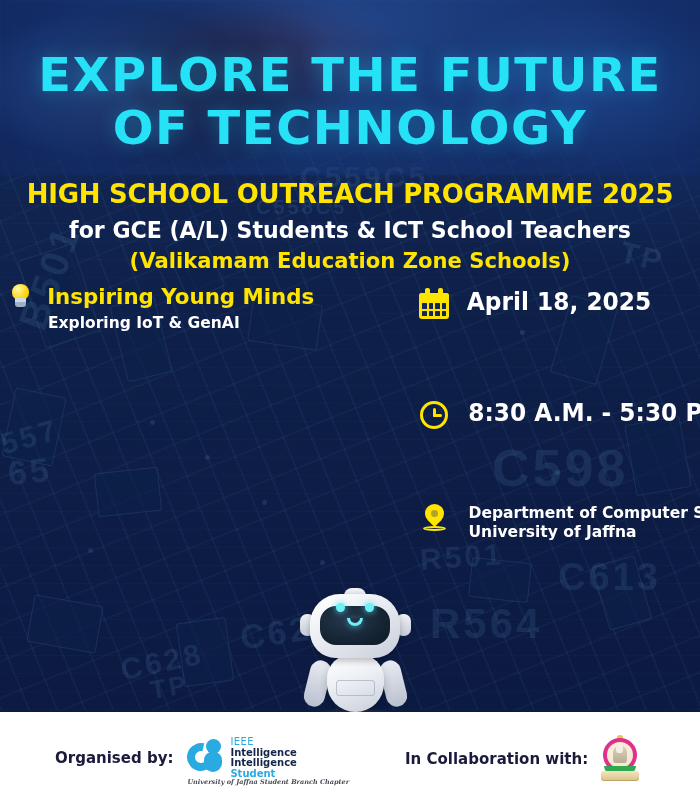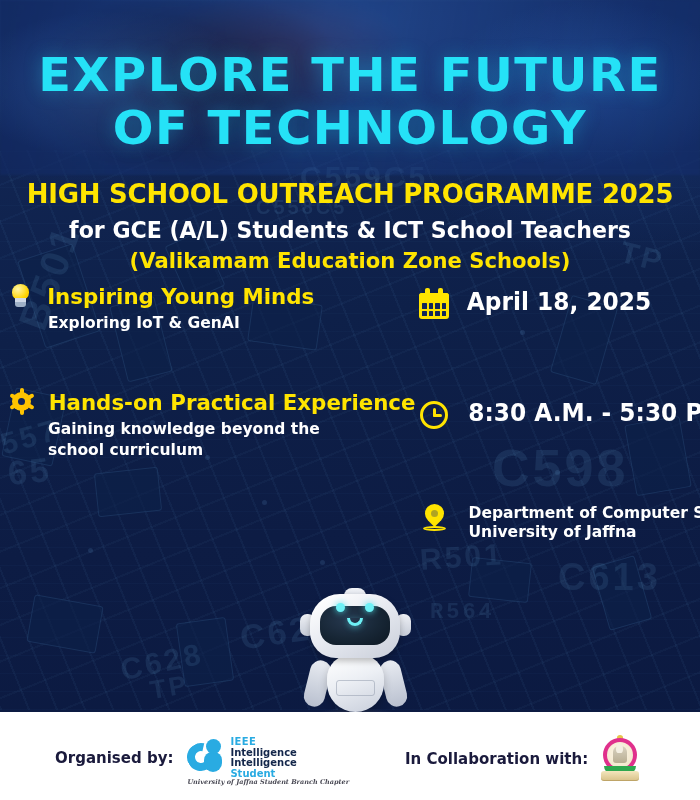--- a/index.html
+++ b/index.html
@@ -220,21 +220,21 @@
   .ieee-mark { position:relative; width:38px; height:38px; flex:0 0 38px; }
   .ieee-c {
     position:absolute; left:0; top:7px; width:28px; height:28px; border-radius:50%;
     border:8px solid #29abe2; border-right-color:transparent; transform:rotate(-32deg);
   }
   .ieee-dot { position:absolute; left:19px; top:3px; width:15px; height:15px;
     border-radius:50%; background:#29abe2; }
   .ieee-blob { position:absolute; left:17px; top:16px; width:18px; height:20px;
     border-radius:9px 9px 10px 10px; background:#29abe2; }
   .ieee-txt { line-height:10.5px; padding-top:1px; }
-  .ieee-txt .t1 { color:#29abe2; font-weight:700; font-size:10px; letter-spacing:.4px;
+  .ieee-txt .t1 { color:#29abe2; font-weight:400; font-size:10px; letter-spacing:.4px;
     font-family:"DejaVu Sans", sans-serif; }
   .ieee-txt .t2, .ieee-txt .t3 { color:#13264a; font-weight:900; font-size:10px;
     font-family:"DejaVu Sans", sans-serif; }
   .ieee-txt .t4 { color:#29abe2; font-weight:900; font-size:10px;
     font-family:"DejaVu Sans", sans-serif; }
   .ieee-tag { position:absolute; left:0px; top:42px; width:150px; color:#4a4a55;
     font-size:6.5px; font-style:italic; font-weight:700; white-space:nowrap;
     font-family:"DejaVu Serif", serif; }
 
   
@@ -285,21 +285,21 @@
     <div class="via" style="left:88px;  top:548px;"></div>
     <div class="via" style="left:320px; top:560px;"></div>
   </div>
 
   <div>
     <div class="boardtxt" style="left:-4px;  top:255px; font-size:40px; transform:rotate(-70deg);">B501</div>
     <div class="boardtxt" style="left:492px; top:438px; font-size:52px;">C598</div>
     <div class="boardtxt" style="left:530px; top:556px; font-size:38px;margin-left:28px;">C613</div>
     <div class="boardtxt" style="left:240px; top:612px; font-size:34px; transform:rotate(-8deg);">C627</div>
     <div class="boardtxt" style="left:120px; top:645px; font-size:30px; transform:rotate(-12deg);">C628</div>
-    <div class="boardtxt" style="left:430px; top:600px; font-size:22px;font-family:Liberation Mono, monospace;">R564</div>
+    <div class="boardtxt" style="left:430px; top:600px; font-size:42px;">R564</div>
     <div class="boardtxt" style="left:420px; top:540px; font-size:30px; transform:rotate(-4deg);">R501</div>
     <div class="boardtxt" style="left:8px;   top:452px; font-size:34px; transform:rotate(-6deg);">65</div>
     <div class="boardtxt" style="left:300px; top:160px; font-size:30px;">C559C5</div>
     <div class="boardtxt" style="left:256px; top:196px; font-size:20px;">C558C5</div>
     <div class="boardtxt" style="left:0px;   top:420px; font-size:30px; transform:rotate(-16deg);">557</div>
     <div class="boardtxt" style="left:620px; top:240px; font-size:30px; transform:rotate(14deg);">TP</div>
     <div class="boardtxt" style="left:150px; top:672px; font-size:26px; transform:rotate(-10deg);">TP</div>
   </div>
 
   <div class="topblur"></div>
@@ -324,33 +324,20 @@
         <div class="f-ico">
           <div class="bulb-g"></div>
             <div class="bulb-n"></div>
             <div class="bulb-b"></div>
         </div>
         <div class="f-title">Inspiring Young Minds</div>
       </div>
       <div class="f-desc">Exploring IoT &amp; GenAI</div>
     </div>
 
-    <div class="feature" style="margin-top:56px;">
-      <div class="f-head">
-        <div class="f-ico">
-          <div class="gear-t"></div>
-            <div class="gear-t gear-t2"></div>
-            <div class="gear-t gear-t3"></div>
-          <div class="gear-c"></div>
-            <div class="gear-h"></div>
-        </div>
-        <div class="f-title">Hands-on Practical Experience</div>
-      </div>
-      <div class="f-desc">Gaining knowledge beyond the school curriculum</div>
-    </div>
 
 
   </div>
 
   <div class="info">
 
     <div class="irow r1">
       <div class="i-ico">
         <div class="cal-r1"></div>
           <div class="cal-r2"></div>

